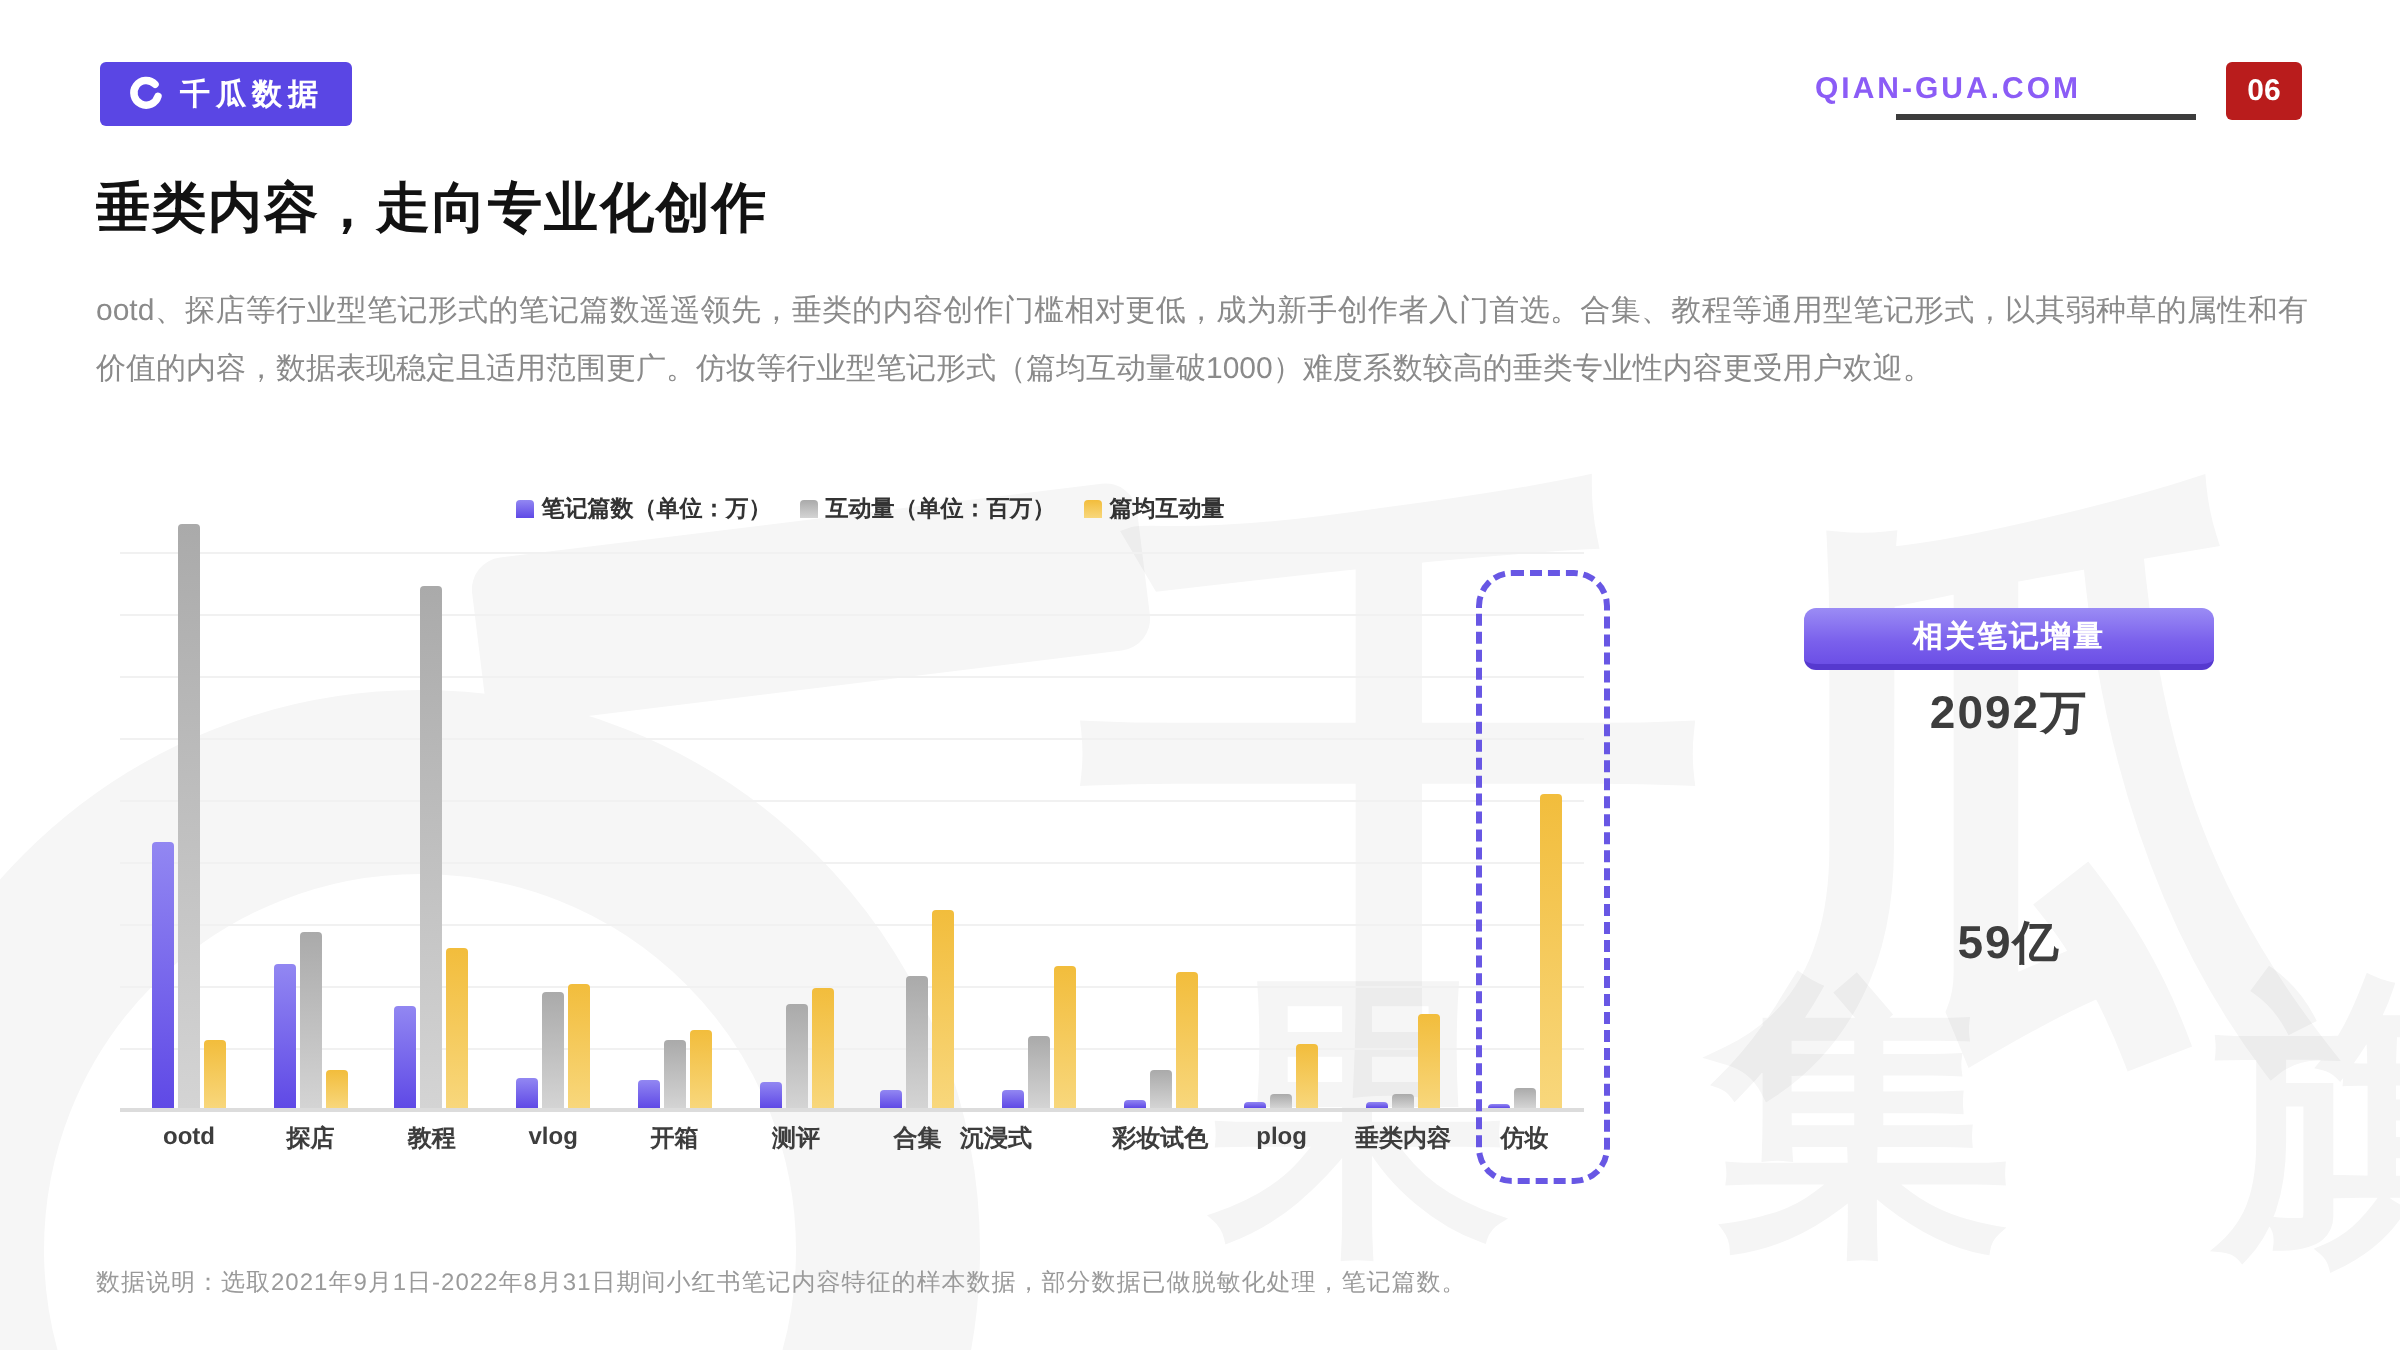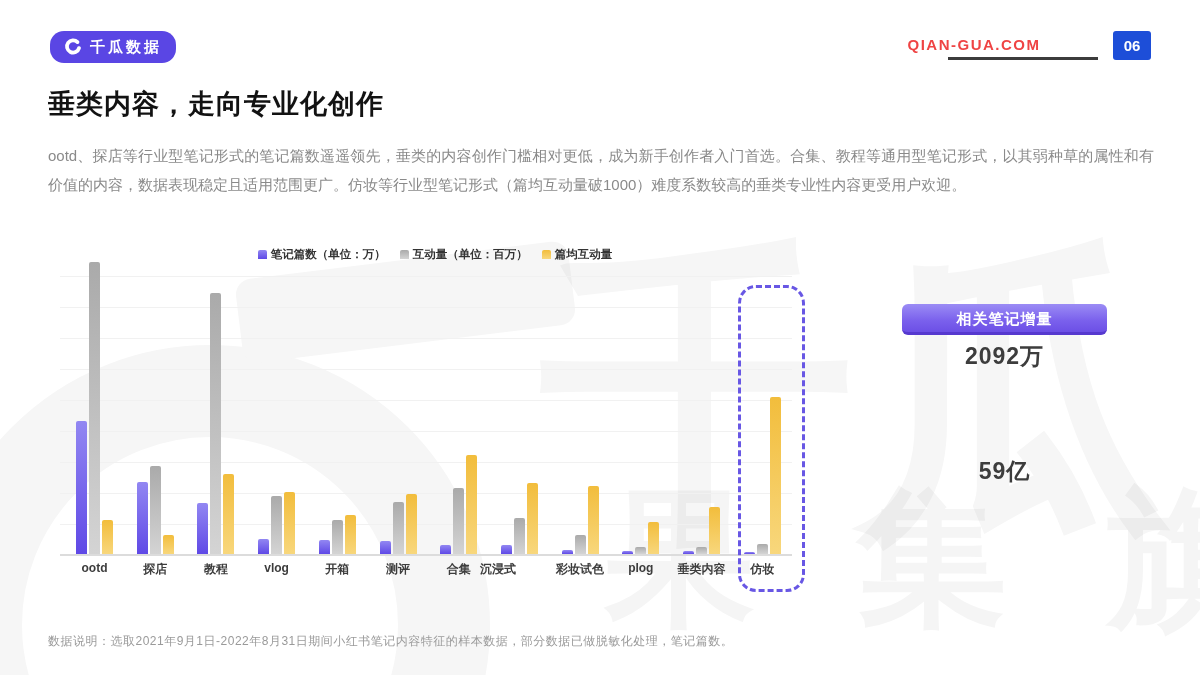--- a/index.html
+++ b/index.html
@@ -14,29 +14,29 @@
     border:92px solid #f6f6f6; border-radius:50%; }
   .wm-band { left:238px; top:260px; width:335px; height:84px;
     background:#f6f6f6; border-radius:16px; transform:rotate(-7deg); }
   .wm-char { font-weight:700; line-height:1; white-space:nowrap; }
   .wm-qian { left:540px; top:240px; font-size:315px; color:rgba(20,20,20,0.040); }
   .wm-bottom { left:605px; top:460px; font-size:150px; letter-spacing:30px;
     color:rgba(20,20,20,0.042); white-space:nowrap; font-weight:700; }
 
   
   .logo-badge { position:absolute; z-index:2; left:50px; top:31px; height:32px;
-    background:#5a46e4; border-radius:14px; display:flex; align-items:center;
+    background:#5a46e4; border-radius:3px; display:flex; align-items:center;
     padding:0 14px; gap:8px; }
   .logo-badge span { color:#fff; font-size:15px; font-weight:700; letter-spacing:3px; }
   .site-name { position:absolute; z-index:2; left:899px; top:36px; width:150px;
-    text-align:center; font-size:15px; font-weight:700; letter-spacing:1.5px; color:#ef4444; }
+    text-align:center; font-size:15px; font-weight:700; letter-spacing:1.5px; color:#8b5cf6; }
   .site-underline { position:absolute; z-index:2; left:948px; top:57px; width:150px;
     height:3px; background:#3c3c3c; }
   .page-badge { position:absolute; z-index:2; left:1113px; top:31px; width:38px; height:29px;
-    background:#1d4ed8; border-radius:3px; color:#fff; font-size:15px; font-weight:700;
+    background:#b91c1c; border-radius:3px; color:#fff; font-size:15px; font-weight:700;
     text-align:center; line-height:29px; }
 
   
   .page-title { position:absolute; z-index:2; left:48px; top:86px; font-size:27px;
     font-weight:700; color:#121212; letter-spacing:1px; }
   .page-body { position:absolute; z-index:2; left:48px; top:142px; width:1106px;
     font-size:15px; line-height:28.5px; color:#8a8a8a; text-align:justify; }
 
   
   .legend { position:absolute; z-index:2; left:60px; top:247px; width:750px;

